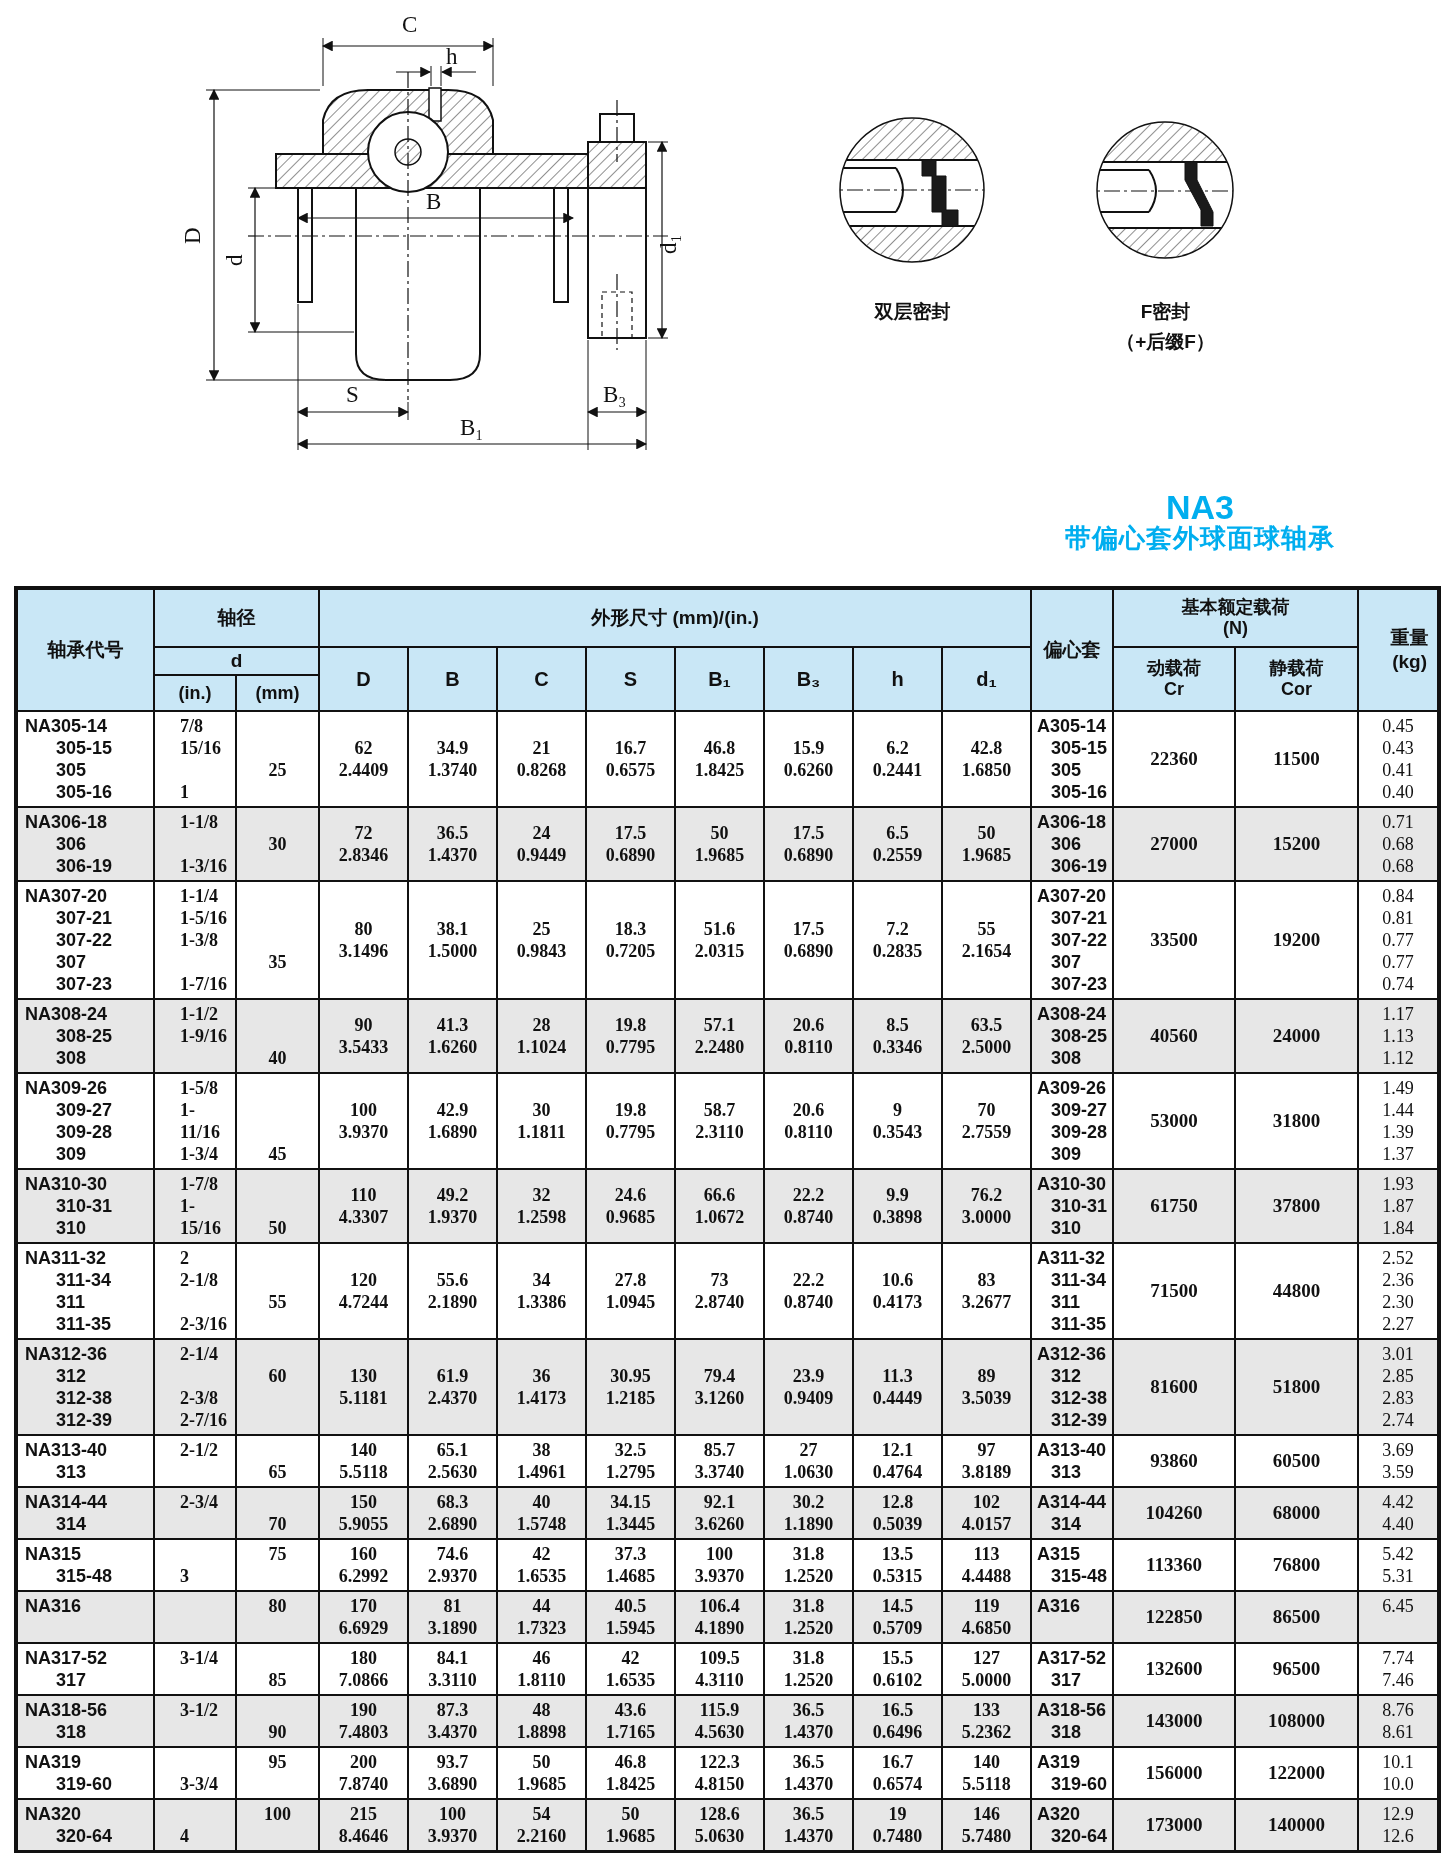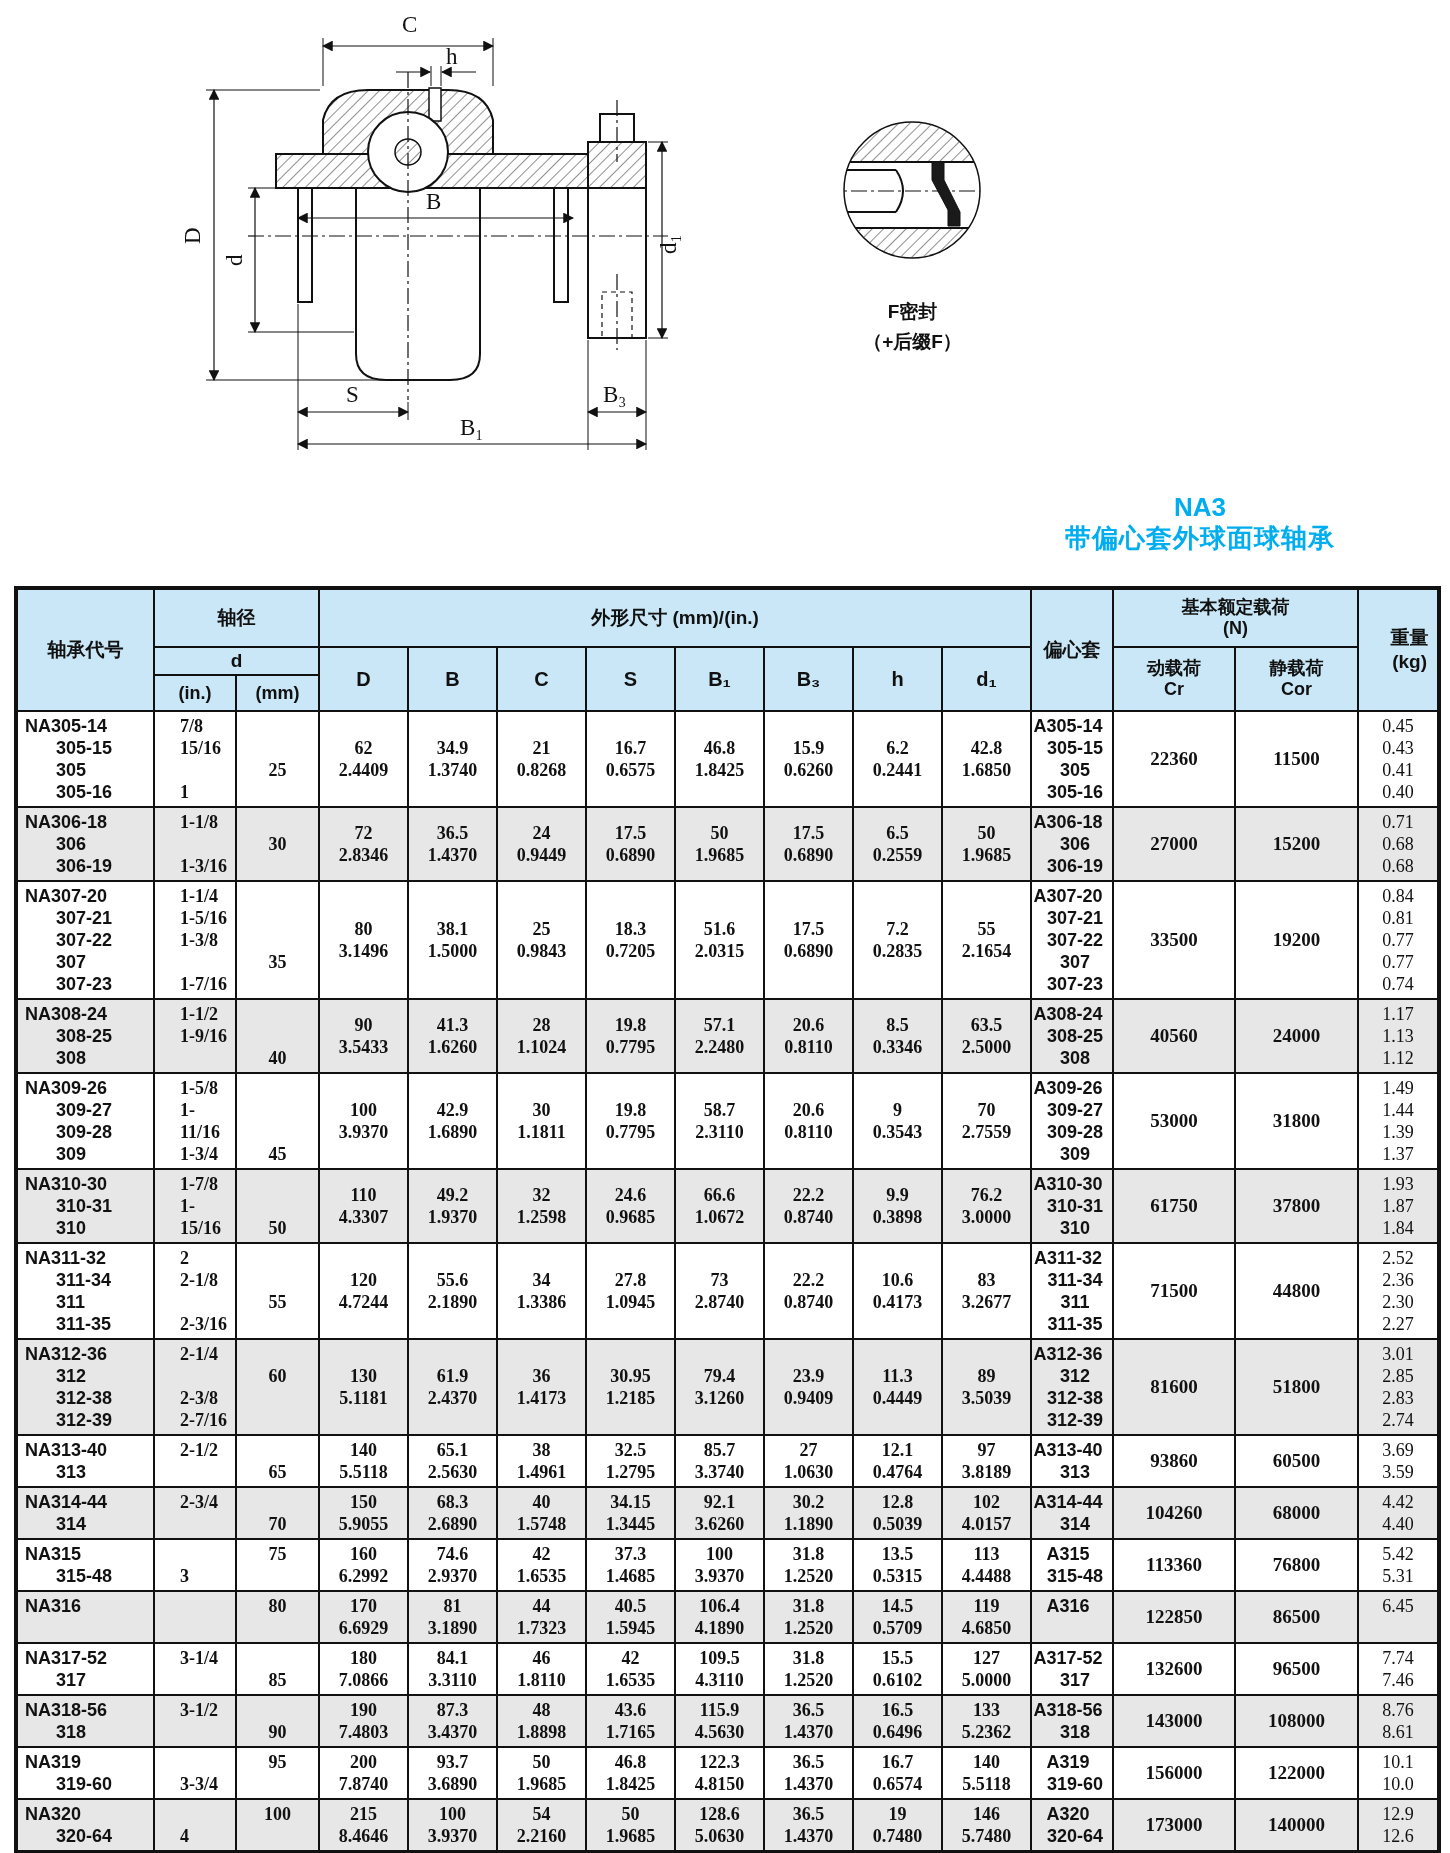--- a/index.html
+++ b/index.html
@@ -14,21 +14,21 @@
   .detail .cap2{margin-top:4px;font-size:19px;font-weight:bold;color:#111;}
   svg .ln{stroke:#111;stroke-width:2;fill:none;}
   svg .thin{stroke:#111;stroke-width:1;fill:none;}
   svg .cl{stroke:#111;stroke-width:1.2;fill:none;stroke-dasharray:16 4 3 4;}
   svg .dim{stroke:#111;stroke-width:1.2;fill:none;}
   svg text{font-family:"Liberation Serif","DejaVu Serif",serif;font-size:23px;fill:#111;}
 
   
   .na3-title{position:absolute;left:985px;top:492px;width:430px;text-align:center;
              color:#00aeef;font-weight:bold;}
-  .na3-title .t1{font-size:26px;line-height:30px;}
+  .na3-title .t1{font-size:34px;line-height:30px;}
   .na3-title .t2{font-size:26px;line-height:32px;letter-spacing:1px;}
 
   
   .tbl-wrap{position:absolute;left:14px;top:586px;}
   table{border-collapse:collapse;table-layout:fixed;width:1423px;border:4px solid #111;}
   th,td{border:2px solid #111;white-space:pre-line;overflow:hidden;}
   thead th{background:#c9e7f6;font-weight:bold;font-size:19px;padding:1px 0;}
   tr.hr1 th{height:54px;}
   tr.hr2 th{height:24px;}
   tr.hr3 th{height:32px;font-size:18px;}
@@ -37,21 +37,21 @@
   th.crhead{font-size:18px;line-height:21px;}
   th.kghead{font-size:19px;line-height:24px;padding-left:23px;}
 
   tbody td{font-size:18px;line-height:22px;padding:3px 1px;text-align:center;vertical-align:middle;}
   tr.shade td{background:#e7e7e7;}
   td.cell-code{font-weight:bold;text-align:left;padding-left:38px;text-indent:-31px;vertical-align:top;}
   td.cell-inch{font-family:"Liberation Serif","DejaVu Serif",serif;font-weight:bold;text-align:left;
                padding-left:25px;vertical-align:top;}
   td.cell-mm{font-family:"Liberation Serif","DejaVu Serif",serif;font-weight:bold;vertical-align:top;}
   td.cell-dim{font-family:"Liberation Serif","DejaVu Serif",serif;font-weight:bold;}
-  td.cell-collar{font-weight:bold;text-align:center;padding-left:7px;text-indent:-14px;vertical-align:top;}
+  td.cell-collar{font-weight:bold;text-align:left;padding-left:19px;text-indent:-14px;vertical-align:top;}
   td.cell-load{font-family:"Liberation Serif","DejaVu Serif",serif;font-weight:bold;font-size:19px;margin-left:34px;}
   td.cell-kg{font-family:"Liberation Serif","DejaVu Serif",serif;vertical-align:top;}
 </style>
 </head>
 <body>
 
 <div class="page">
 
   <div class="draw-wrap">
     <svg width="560" height="470" viewBox="0 0 560 470">
@@ -123,20 +123,41 @@
       <line class="dim" x1="170" y1="410" x2="280" y2="410" marker-start="url(#arr)" marker-end="url(#arr)"></line>
       <text x="218" y="400">S</text>
       <line class="dim" x1="460" y1="410" x2="518" y2="410" marker-start="url(#arr)" marker-end="url(#arr)"></line>
       <text x="475" y="400">B₃</text>
       <line class="dim" x1="170" y1="442" x2="518" y2="442" marker-start="url(#arr)" marker-end="url(#arr)"></line>
       <text x="332" y="433">B₁</text>
     </svg>
   </div>
 
   <div class="details-wrap">
+    <div class="detail">
+      <svg width="225" height="165" viewBox="0 0 225 165">
+        <defs>
+          <clipPath id="clipc1">
+              <circle cx="112" cy="82" r="72"></circle>
+            </clipPath>
+        </defs>
+        <circle cx="112" cy="82" r="72" fill="#fff" stroke="#111" stroke-width="1.5"></circle>
+        <g clip-path="url(#clipc1)">
+          <rect x="30" y="8" width="165" height="44" fill="url(#hatch)" stroke="#111" stroke-width="2"></rect>
+          <rect x="30" y="118" width="165" height="46" fill="url(#hatch)" stroke="#111" stroke-width="2"></rect>
+          <line class="ln" x1="28" y1="60" x2="96" y2="60"></line>
+          <line class="ln" x1="28" y1="104" x2="96" y2="104"></line>
+          <path class="ln" d="M96,60 Q110,82 96,104"></path>
+          <line class="cl" x1="20" y1="82" x2="205" y2="82"></line>
+          <path d="M122,52 h14 v16 h10 v34 h12 v16 h-16 v-14 h-10 v-36 h-10 z" fill="#1a1a1a" stroke="#111" stroke-width="1"></path>
+        </g>
+      </svg>
+      <div class="cap1">双层密封</div>
+      <div class="cap2"></div>
+    </div>
     <div class="detail">
       <svg width="225" height="165" viewBox="0 0 225 165">
         <defs>
           <clipPath id="clipc2">
               <circle cx="112" cy="82" r="68"></circle>
             </clipPath>
         </defs>
         <circle cx="112" cy="82" r="68" fill="#fff" stroke="#111" stroke-width="1.5"></circle>
         <g clip-path="url(#clipc2)">
           <rect x="32" y="12" width="160" height="42" fill="url(#hatch)" stroke="#111" stroke-width="2"></rect>

